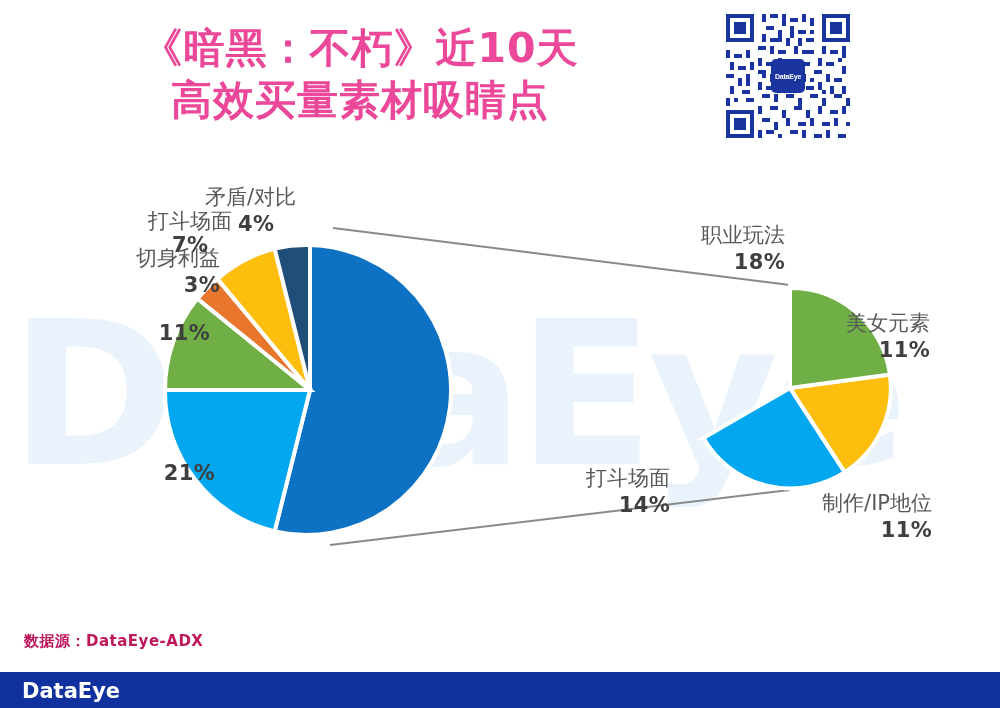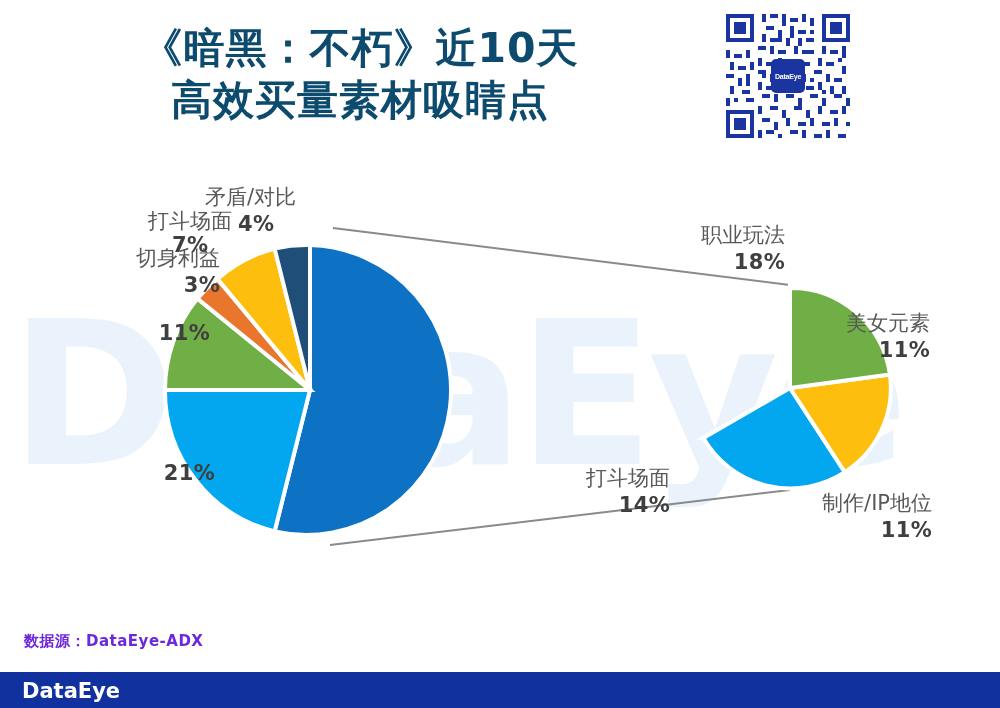--- a/index.html
+++ b/index.html
@@ -34,21 +34,21 @@
   }
   .title {
     position:absolute;
     left:0; top:22px;
     width:720px;
     text-align:center;
     font-family:"DejaVu Sans","Liberation Sans",sans-serif;
     font-size:41px;
     font-weight:bold;
     line-height:52px;
-    color:#0c4a6e;
+    color:#ec4899;
     letter-spacing:1px;
     white-space:pre-line;
   }
   .qr-wrap {
     position:absolute;
     left:722px; top:10px;
     width:132px; height:132px;
   }
   .qr-wrap svg { display:block; }
   .qr-center {
@@ -91,21 +91,21 @@
   .ta-c { text-align:right; }
   .ta-l { text-align:left; }
 
   
   .source {
     position:absolute;
     left:24px; top:632px;
     font-family:"DejaVu Sans","Liberation Sans",sans-serif;
     font-size:15px;
     font-weight:bold;
-    color:#6d28d9;
+    color:#be185d;
     letter-spacing:0.5px;
     z-index:3;
   }
   .footer-bar {
     position:absolute;
     left:0; top:672px; width:1000px; height:36px;
     background:#11319E;
     z-index:3;
   }
   .footer-logo {

